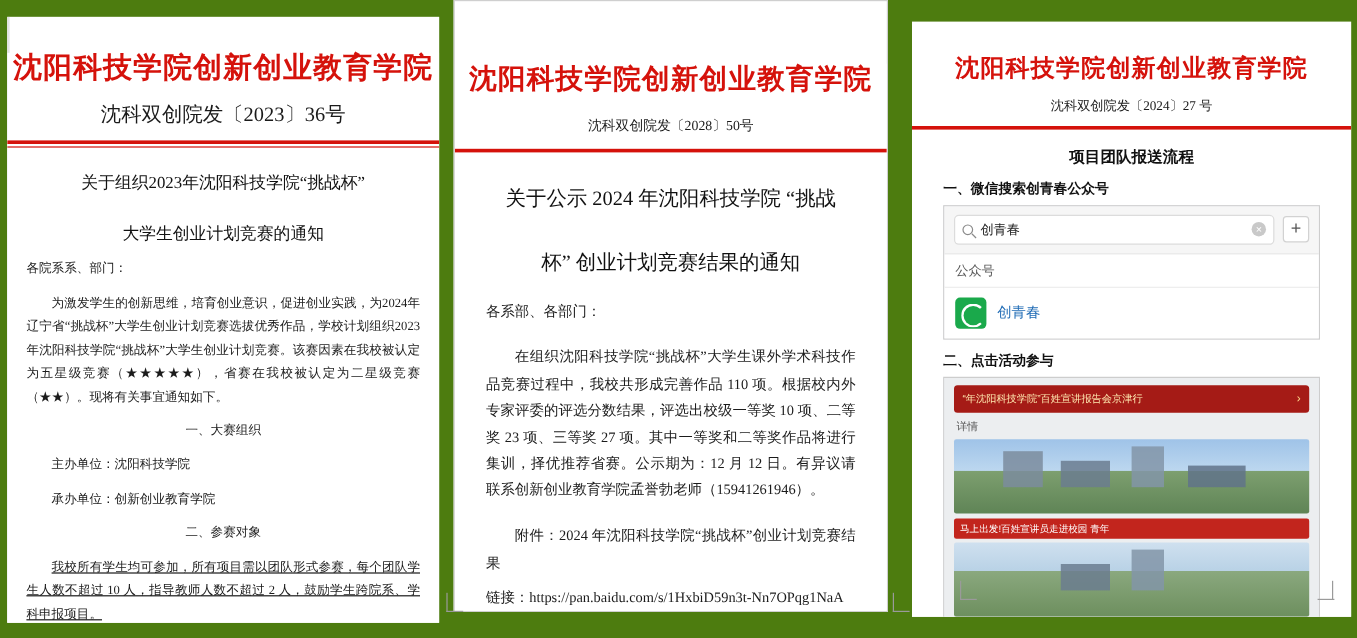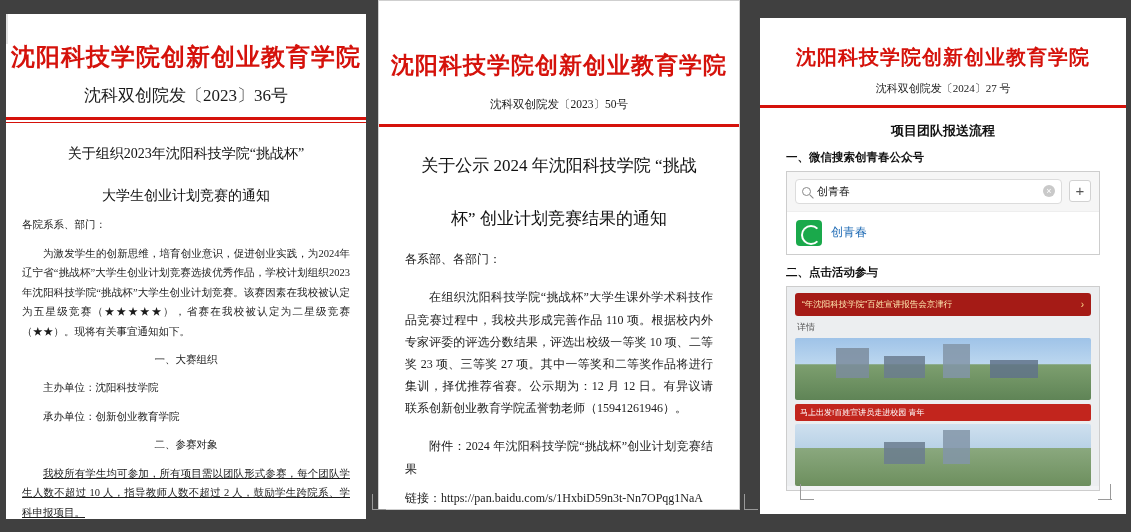--- a/index.html
+++ b/index.html
@@ -6,21 +6,21 @@
   html, body {
     margin: 0; padding: 0;
     width: 1131px; height: 532px;
     background: #ffffff;
     font-family: "Liberation Serif", serif;
     overflow: hidden;
   }
   .board {
     position: relative;
     width: 1131px; height: 532px;
-    background: #404040;
+    background: #4d7c0f;
     display: flex;
     align-items: flex-start;
     justify-content: flex-start;
   }
 
   
   .doc {
     position: absolute;
     background: #ffffff;
     overflow: hidden;
@@ -218,21 +218,21 @@
         <div class="body-p indent underline">我校所有学生均可参加，所有项目需以团队形式参赛，每个团队学生人数不超过 10 人，指导教师人数不超过 2 人，鼓励学生跨院系、学科申报项目。</div>
 
       </div>
 
     </div>
   </div>
 
   <div class="doc" id="doc2">
     <div class="doc-inner">
       <div class="redtitle">沈阳科技学院创新创业教育学院</div>
-      <div class="docnum">沈科双创院发〔2023〕50号</div>
+      <div class="docnum">沈科双创院发〔2028〕50号</div>
       <div class="redrule"></div>
 
       <div class="heading">关于公示 2024 年沈阳科技学院 “挑战</div>
       <div class="heading">杯” 创业计划竞赛结果的通知</div>
 
       <div class="content">
         <div class="body-p">各系部、各部门：</div>
         <div class="body-p indent">在组织沈阳科技学院“挑战杯”大学生课外学术科技作品竞赛过程中，我校共形成完善作品 110 项。根据校内外专家评委的评选分数结果，评选出校级一等奖 10 项、二等奖 23 项、三等奖 27 项。其中一等奖和二等奖作品将进行集训，择优推荐省赛。公示期为：12 月 12 日。有异议请联系创新创业教育学院孟誉勃老师（15941261946）。</div>
         <div class="body-p indent">附件：2024 年沈阳科技学院“挑战杯”创业计划竞赛结果</div>
         <div class="body-p tight">链接：https://pan.baidu.com/s/1HxbiD59n3t-Nn7OPqg1NaA</div>
@@ -254,20 +254,21 @@
 
       <div class="phone-block">
         <div class="wx-search">
           <div class="wx-searchbox">
             <span class="mag"></span>
             <span>创青春</span>
             <span class="clearx">×</span>
           </div>
           <div class="plusbtn">+</div>
         </div>
+        <div class="wx-sectionlabel">公众号</div>
         <div class="wx-account">
           <div class="wx-avatar"></div>
           <div class="wx-accname">创青春</div>
         </div>
       </div>
 
       <div class="step">二、点击活动参与</div>
 
       <div class="phone-block">
         <div class="act-wrap">

